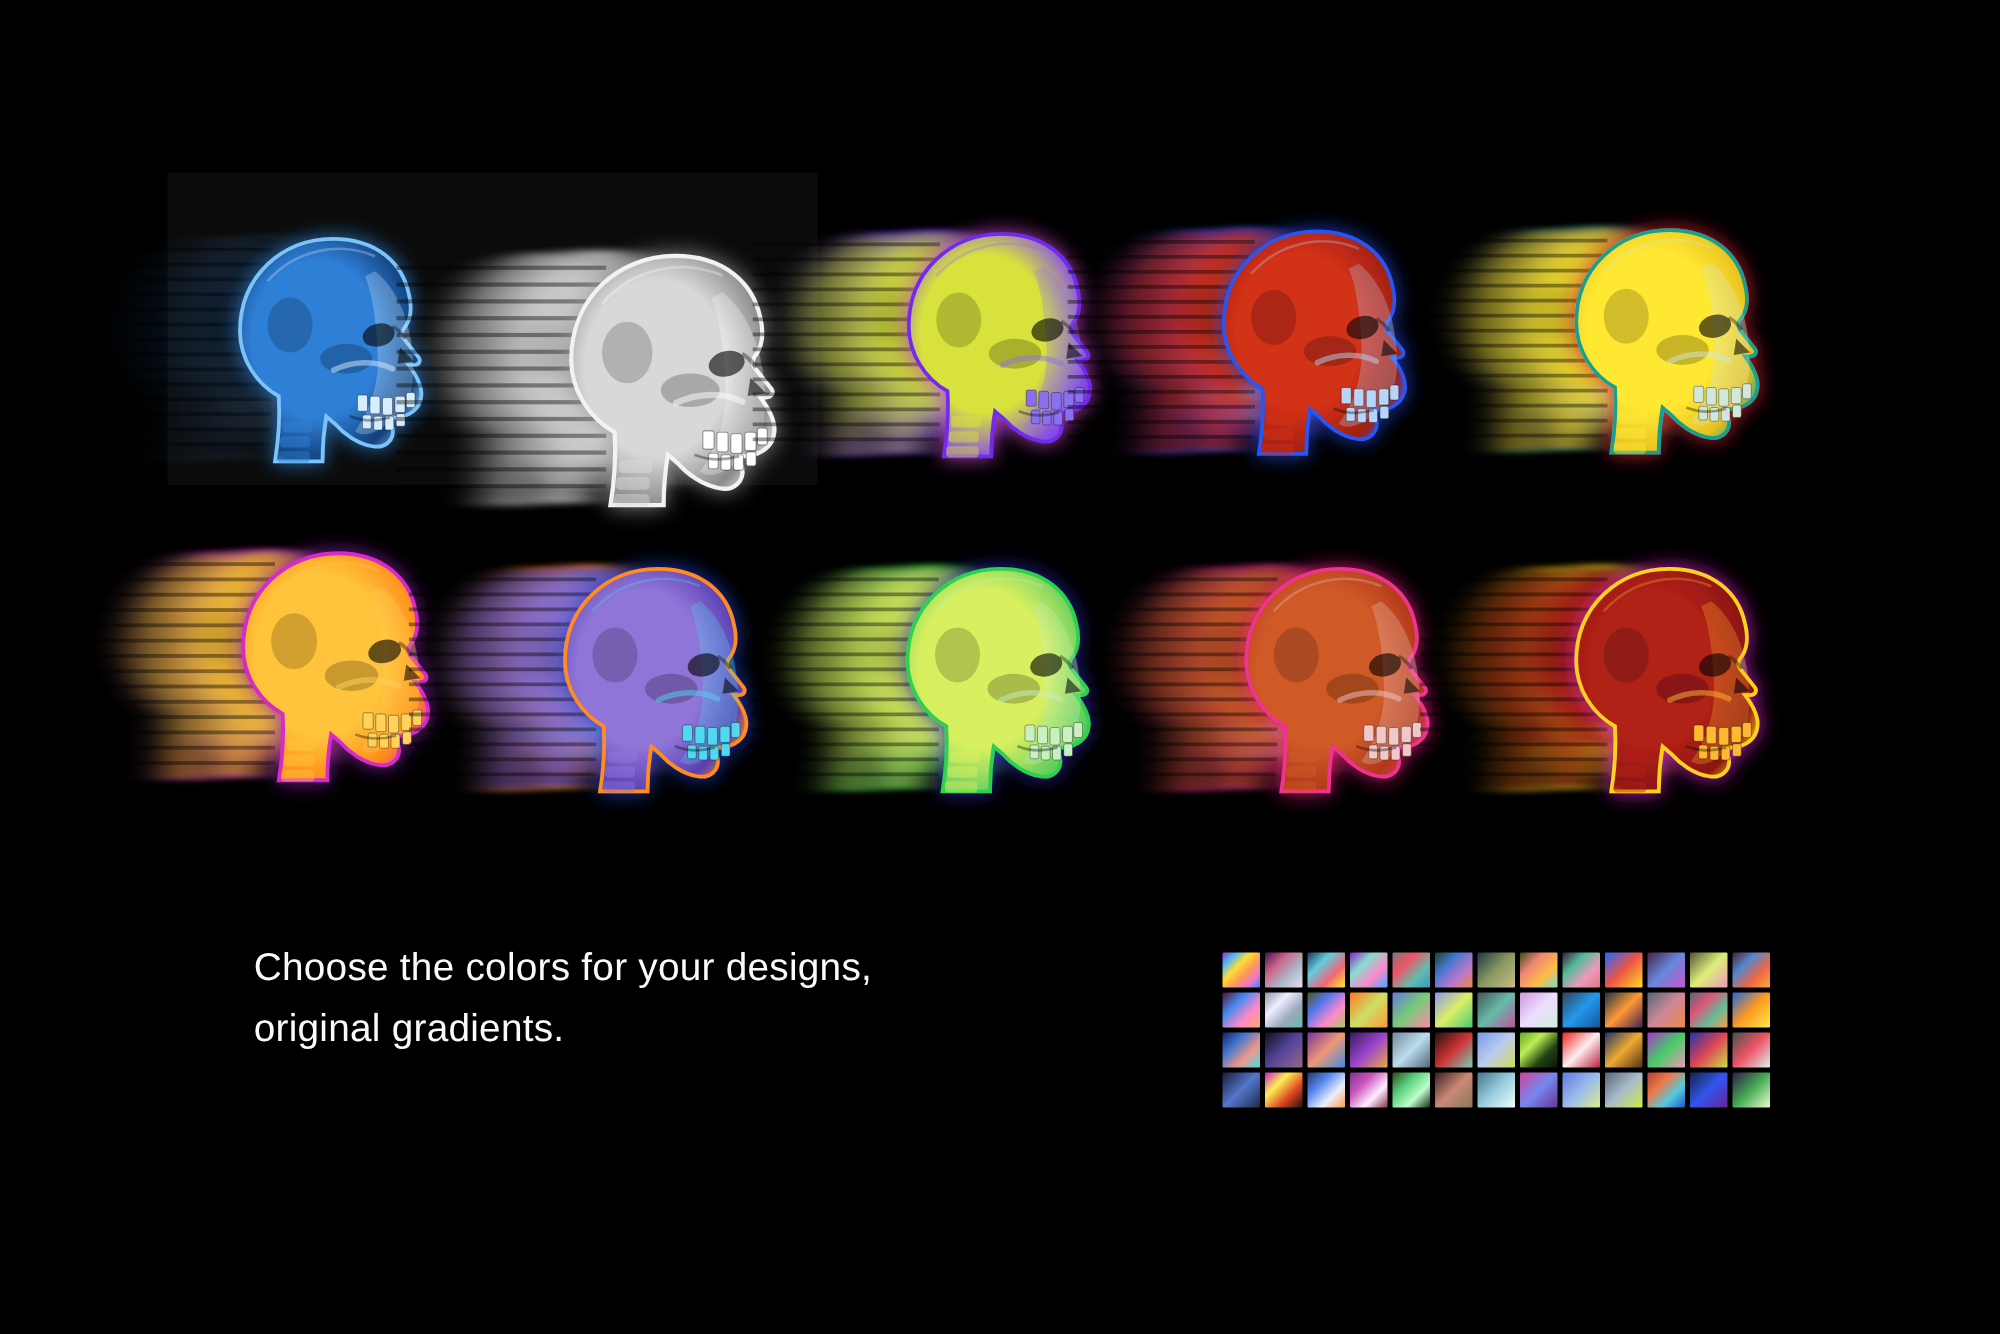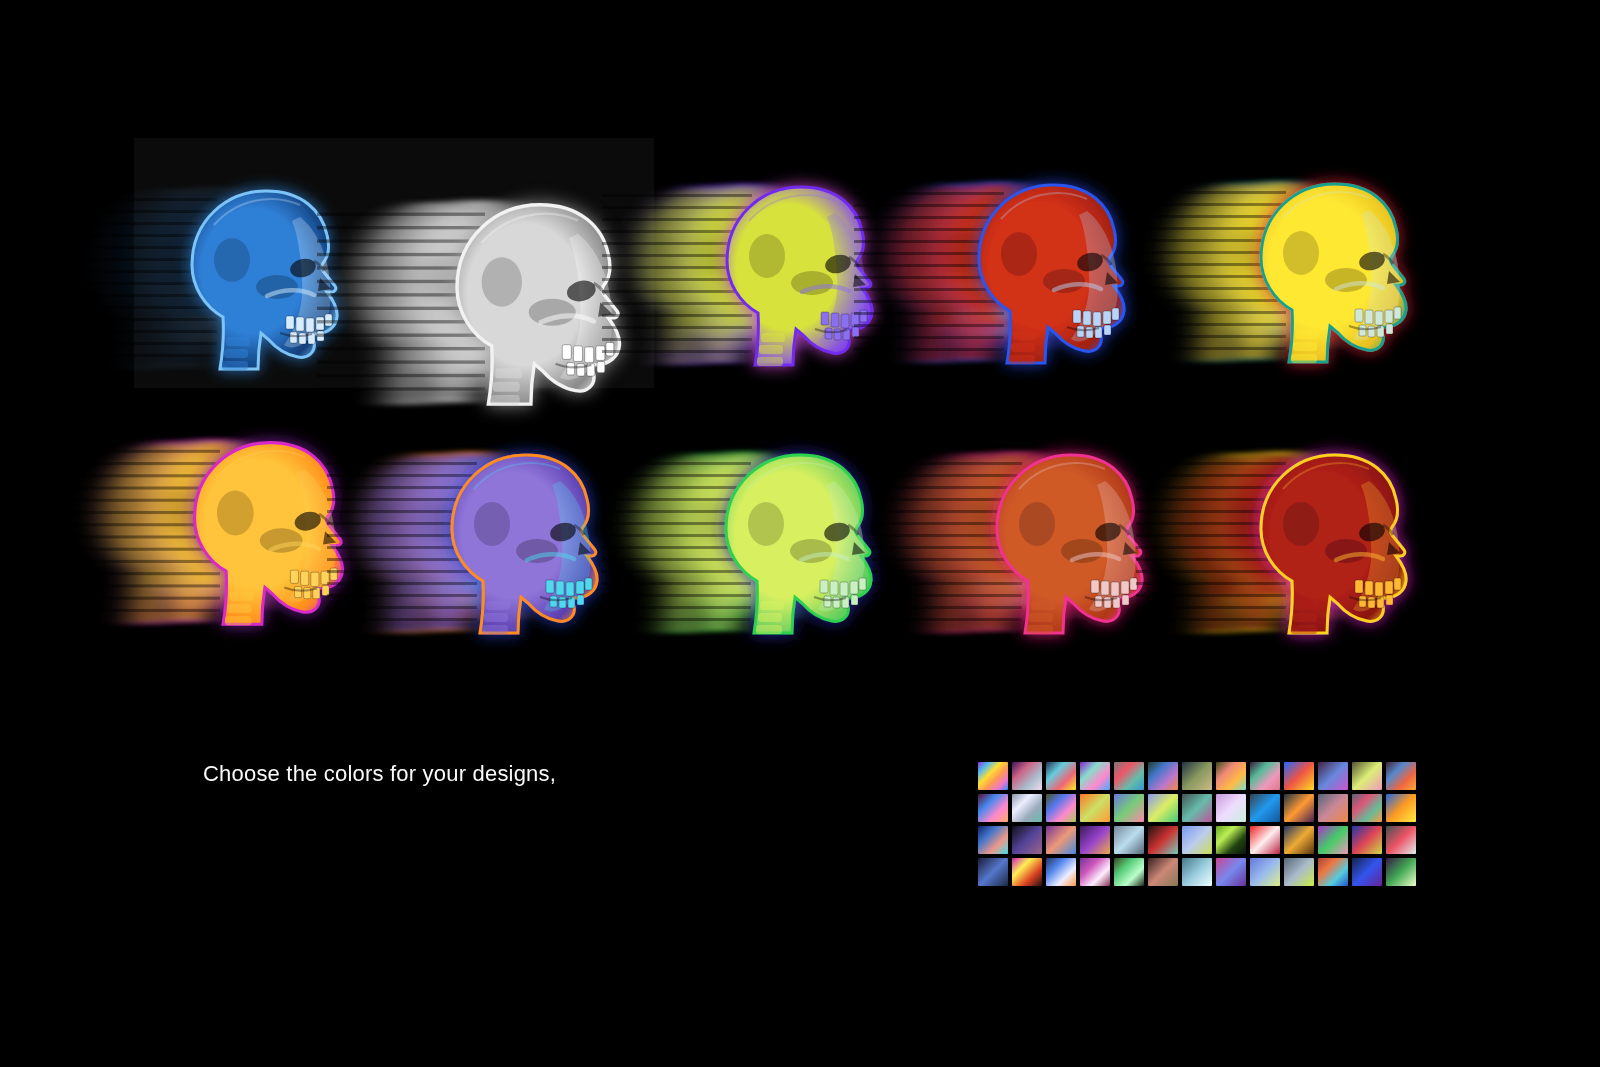--- a/index.html
+++ b/index.html
@@ -4,21 +4,21 @@
 <style>
   html,body{margin:0;padding:0;background:#000;}
   body{width:1600px;height:1067px;position:relative;overflow:hidden;
        font-family:"Liberation Sans",sans-serif;}
   .canvas{position:absolute;left:0;top:0;width:1600px;height:1067px;background:#000;}
   .backdrop-panel{position:absolute;left:134px;top:138px;width:520px;height:250px;background:#0b0b0b;}
   .skull-layer{position:absolute;left:0;top:0;width:1600px;height:730px;}
   .skull-tile{position:absolute;width:300px;height:230px;transform-origin:top left;}
   .skull-tile svg{display:block;width:100%;height:100%;}
   .caption{position:absolute;left:203px;top:749px;width:600px;color:#fafafa;
-           font-size:22px;line-height:49px;font-weight:400;letter-spacing:.2px;}
+           font-size:31px;line-height:49px;font-weight:400;letter-spacing:.2px;}
   .swatch-grid{position:absolute;left:978px;top:762px;display:grid;
                grid-template-columns:repeat(13,30px);grid-auto-rows:28px;gap:4px;}
   .swatch{width:30px;height:28px;border-radius:1px;}
 </style>
 </head>
 <body>
 
 <div class="canvas">
   <div class="backdrop-panel"></div>
   <div class="skull-layer" id="skull-layer">
@@ -608,20 +608,21 @@
           <rect x="0" y="158" width="150" height="3" fill="#000" opacity="0.4"></rect>
           <rect x="0" y="170" width="150" height="3" fill="#000" opacity="0.4"></rect>
           <rect x="0" y="182" width="150" height="3" fill="#000" opacity="0.4"></rect>
           <rect x="0" y="194" width="150" height="3" fill="#000" opacity="0.4"></rect>
   <use href="#sk9" transform="translate(95,5)" filter="url(#gl9)"></use>
 </svg>
       </div>
     </div>
   <div class="caption">
     <div>Choose the colors for your designs,</div>
+    <div>original gradients.</div>
   </div>
   <div class="swatch-grid" id="swatch-grid">
       <div class="swatch" style="background: linear-gradient(135deg, rgb(136, 51, 221), rgb(85, 187, 238), rgb(255, 221, 51), rgb(255, 153, 85), rgb(238, 119, 204), rgb(51, 136, 255));"></div>
       <div class="swatch" style="background: linear-gradient(135deg, rgb(68, 17, 85), rgb(204, 102, 136), rgb(170, 187, 204), rgb(238, 221, 238));"></div>
       <div class="swatch" style="background: linear-gradient(135deg, rgb(34, 51, 85), rgb(102, 204, 221), rgb(238, 102, 119), rgb(255, 238, 34));"></div>
       <div class="swatch" style="background: linear-gradient(135deg, rgb(136, 34, 204), rgb(136, 221, 204), rgb(255, 136, 204), rgb(68, 170, 255));"></div>
       <div class="swatch" style="background: linear-gradient(135deg, rgb(119, 119, 119), rgb(238, 85, 102), rgb(102, 187, 170), rgb(51, 153, 204));"></div>
       <div class="swatch" style="background: linear-gradient(135deg, rgb(30, 63, 42), rgb(68, 119, 204), rgb(187, 119, 204), rgb(238, 136, 68));"></div>
       <div class="swatch" style="background: linear-gradient(135deg, rgb(34, 51, 68), rgb(136, 153, 95), rgb(204, 187, 136));"></div>
       <div class="swatch" style="background: linear-gradient(135deg, rgb(58, 74, 26), rgb(238, 136, 119), rgb(255, 187, 68), rgb(119, 221, 204));"></div>

